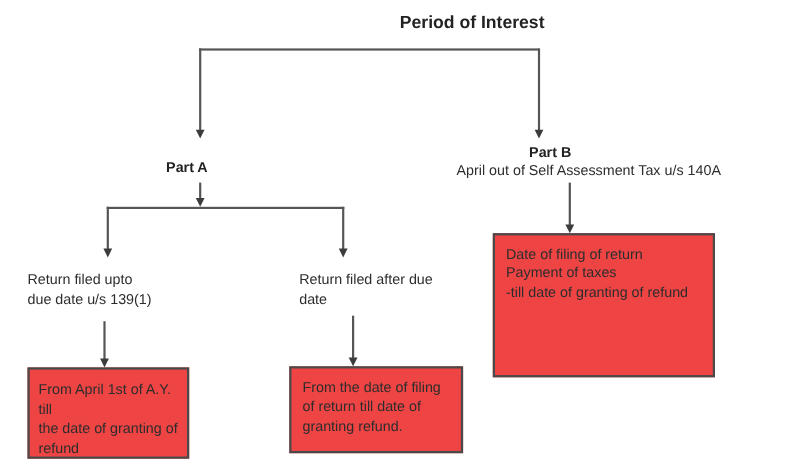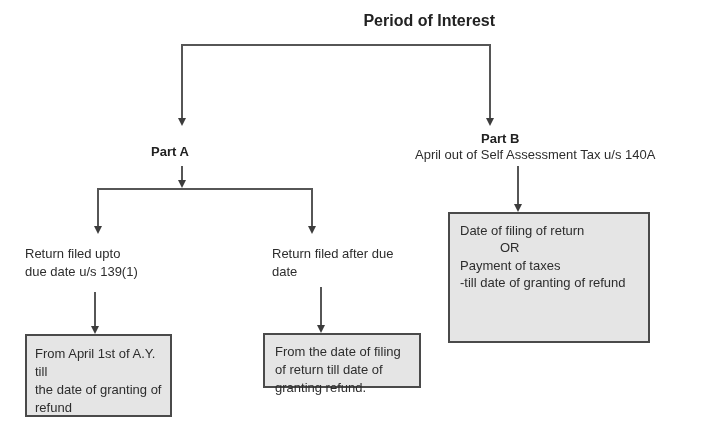--- a/index.html
+++ b/index.html
@@ -56,30 +56,30 @@
   }
 
   .branch-label {
     font-size: 13px;
     line-height: 18px;
     white-space: pre-line;
   }
 
   .node-box {
     border: 2px solid #4a4a4a;
-    background: #e5e5e5;
+    background: #ef4444;
     box-sizing: border-box;
     font-size: 13px;
     line-height: 18px;
   }
   .node-box .inner {
     white-space: pre-line;
   }
   #box-a-left   { left: 25px;  top: 334px; width: 147px; height: 83px;  padding: 9px 6px 0 8px; }
-  #box-a-right  { left: 263px; top: 333px; width: 158px; height: 55px;  padding: 8px 4px 0 10px; }
+  #box-a-right  { left: 263px; top: 333px; width: 158px; height: 79px;  padding: 8px 4px 0 10px; }
   #box-b        { left: 448px; top: 212px; width: 202px; height: 131px; padding: 8px 4px 0 10px; line-height: 17.3px; }
 
   .or-line { padding-left: 40px; }
 </style>
 </head>
 <body>
 
 <div class="canvas">
 
   <div class="abs title">Period of Interest</div>
@@ -123,18 +123,17 @@
   </div>
 
   <div id="box-a-right" class="abs node-box">
     <div class="inner">From the date of filing
 of return till date of
 granting refund.</div>
   </div>
 
   <div id="box-b" class="abs node-box">
     <div>Date of filing of return</div>
-    <div class="or-line">OR</div>
     <div>Payment of taxes</div>
     <div>-till date of granting of refund</div>
   </div>
 
 </div>
 
 </body></html>

